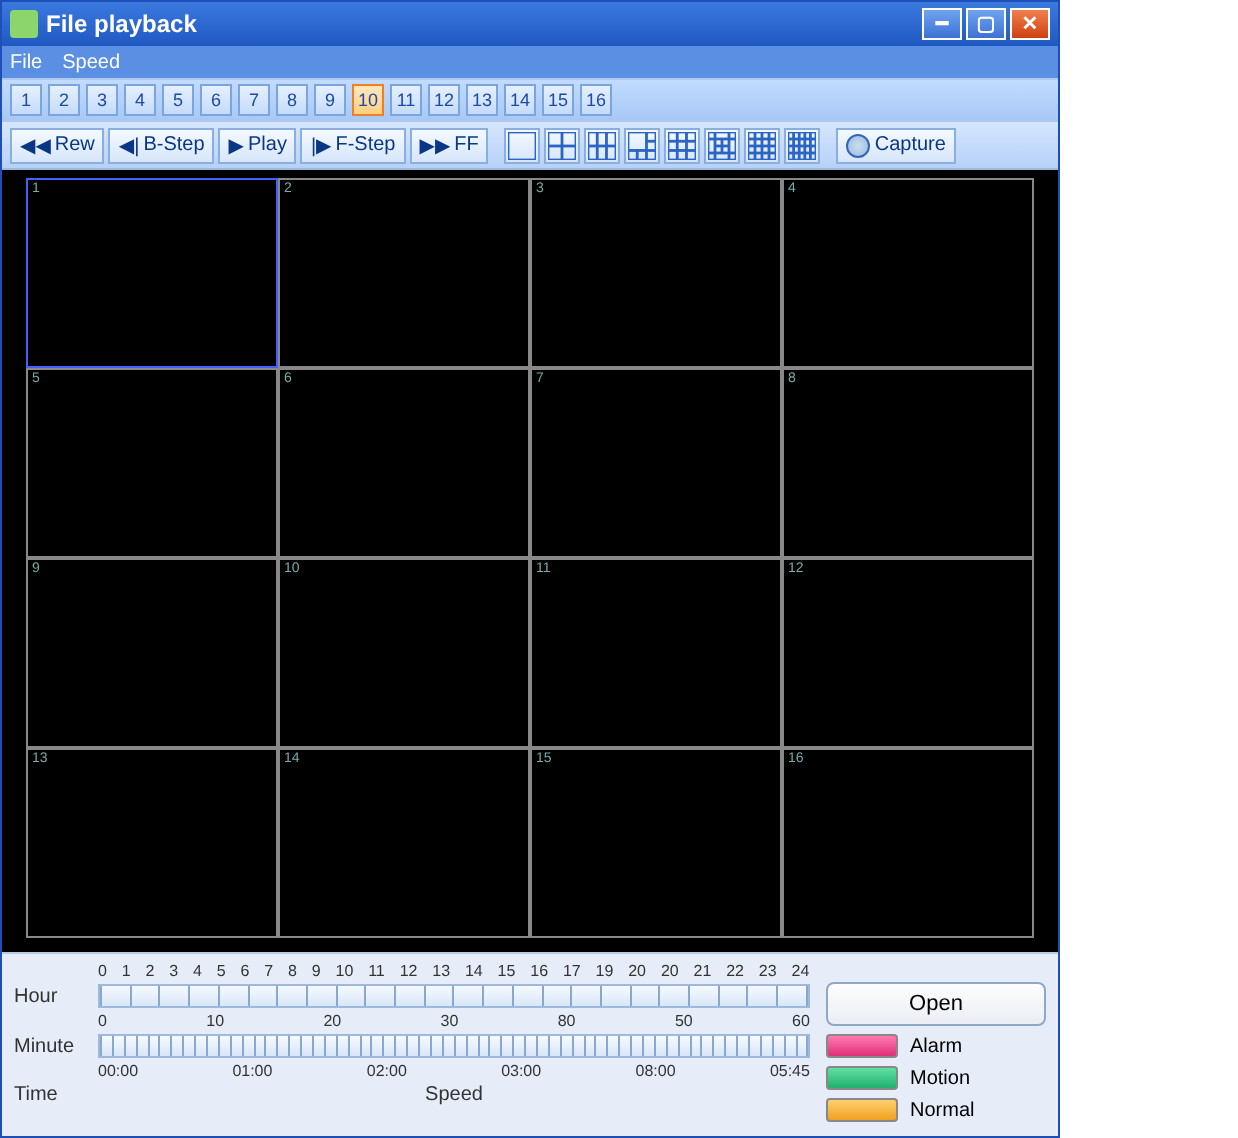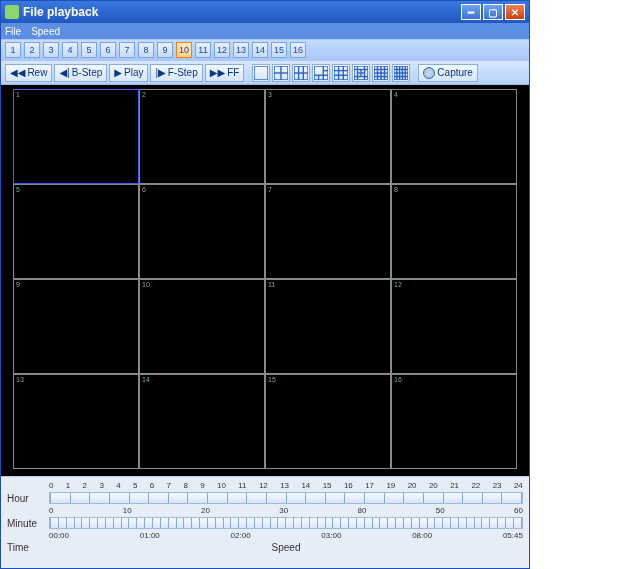--- a/index.html
+++ b/index.html
@@ -385,15 +385,30 @@
           <span>02:00</span>
           <span>03:00</span>
           <span>08:00</span>
           <span>05:45</span>
         </div>
       <div class="row">
         <div class="lab">Time</div>
         <div style="flex:1;text-align:center">Speed</div>
       </div>
     </div>
+    <div class="rightcol">
+      <div class="openbtn">Open</div>
+      <div class="legend">
+          <div class="sw alarm"></div>
+          <span>Alarm</span>
+        </div>
+      <div class="legend">
+          <div class="sw motion"></div>
+          <span>Motion</span>
+        </div>
+      <div class="legend">
+          <div class="sw normal"></div>
+          <span>Normal</span>
+        </div>
+    </div>
   </div>
 
 </div>
 
 </body></html>

